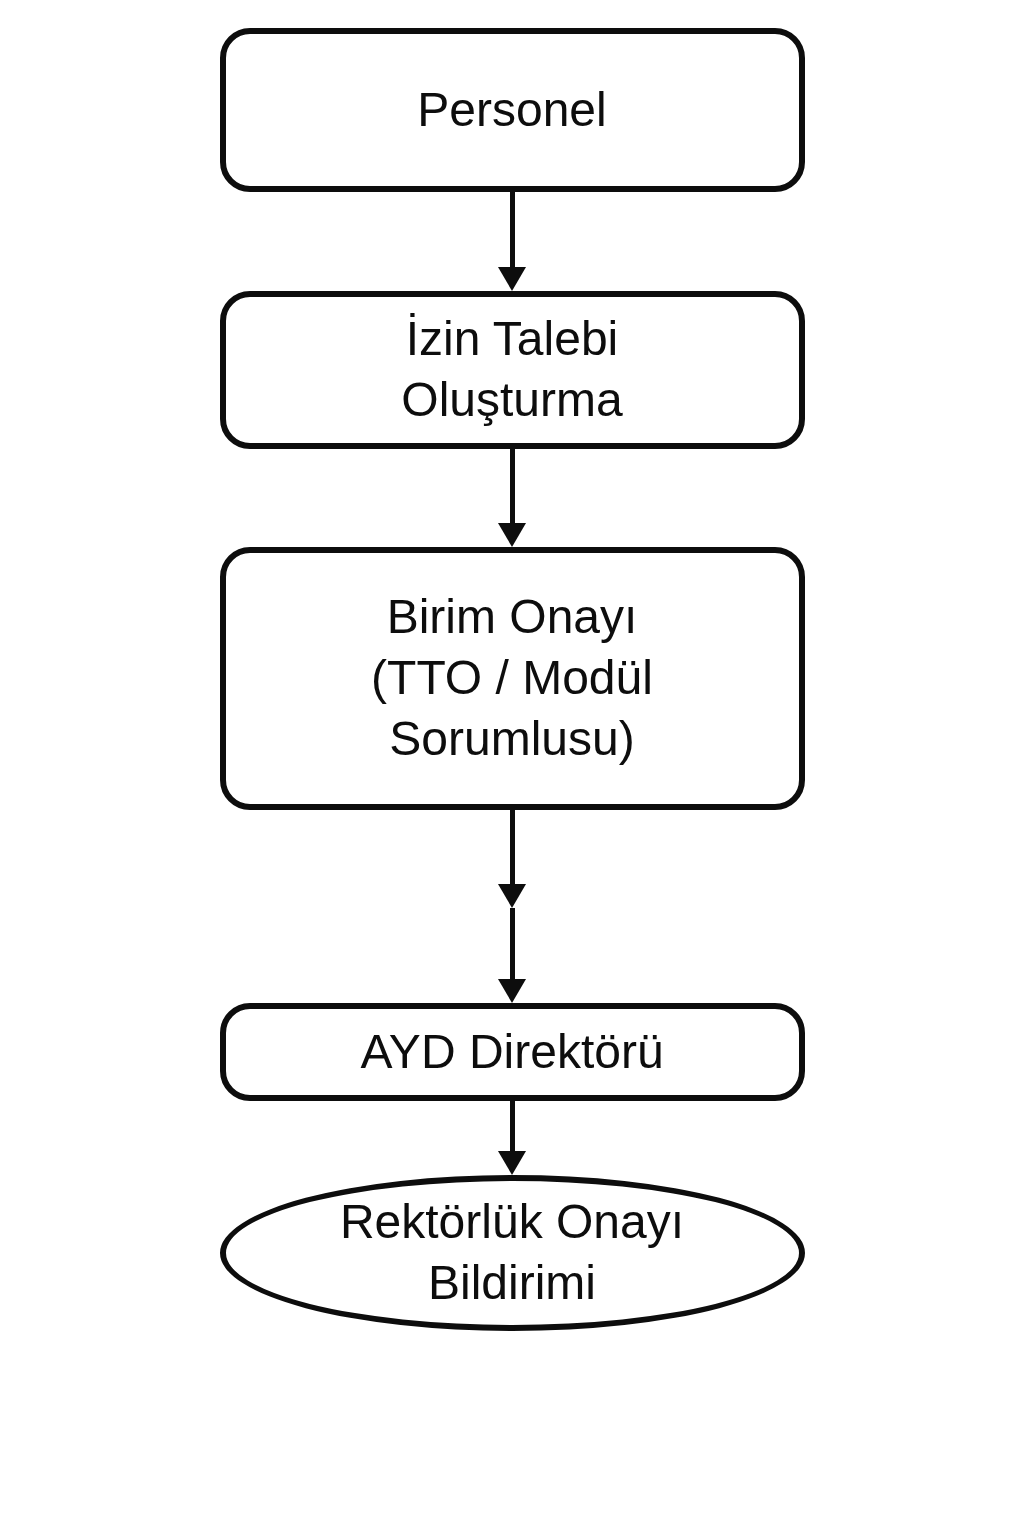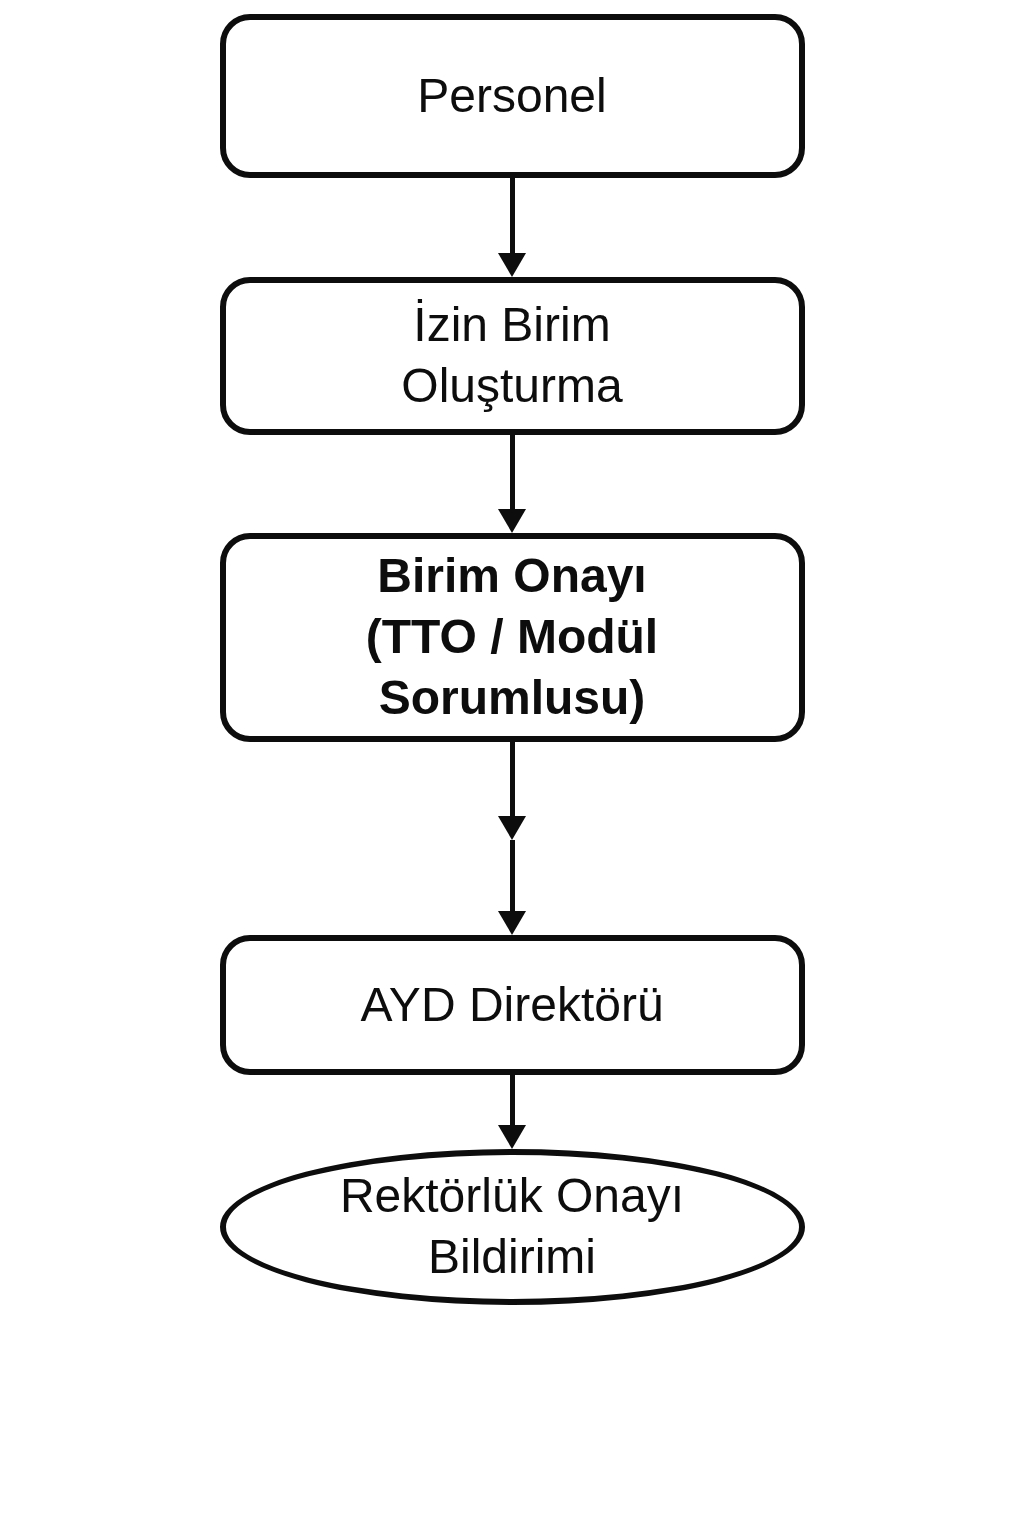--- a/index.html
+++ b/index.html
@@ -11,21 +11,21 @@
   }
   .canvas {
     position: relative;
     width: 1024px;
     height: 1536px;
     margin: 0 auto;
     background: #ffffff;
     display: flex;
     flex-direction: column;
     align-items: center;
-    padding-top: 14px;
+    padding-top: 28px;
     overflow: hidden;
   }
   .node {
     width: 585px;
     background: #ffffff;
     border: 6px solid #0d0d0d;
     display: flex;
     align-items: center;
     justify-content: center;
     flex: 0 0 auto;
@@ -36,22 +36,22 @@
     white-space: pre-line;
     text-align: center;
     font-size: 48px;
     line-height: 1.27;
     color: #0d0d0d;
     letter-spacing: 0px;
     padding: 0 10px;
   }
   .h-164 { height: 164px; }
   .h-158 { height: 158px; }
-  .h-209 { height: 209px; font-weight: bold; }
-  .h-140 { height: 140px; }
+  .h-209 { height: 263px; }
+  .h-140 { height: 98px; }
   .h-156 { height: 156px; align-items: center; }
   .arrow {
     width: 30px;
     display: flex;
     flex-direction: column;
     align-items: center;
     flex: 0 0 auto;
   }
   .a-99 { height: 99px; }
   .a-98 { height: 98px; }
@@ -78,21 +78,21 @@
   <div class="node rounded-rect h-164">
     <span class="node-label">Personel</span>
   </div>
 
   <div class="arrow a-99">
     <div class="shaft"></div>
     <div class="head"></div>
   </div>
 
   <div class="node rounded-rect h-158">
-    <span class="node-label">İzin Birim
+    <span class="node-label">İzin Talebi
 Oluşturma</span>
   </div>
 
   <div class="arrow a-98">
     <div class="shaft"></div>
     <div class="head"></div>
   </div>
 
   <div class="node rounded-rect h-209">
     <span class="node-label">Birim Onayı

